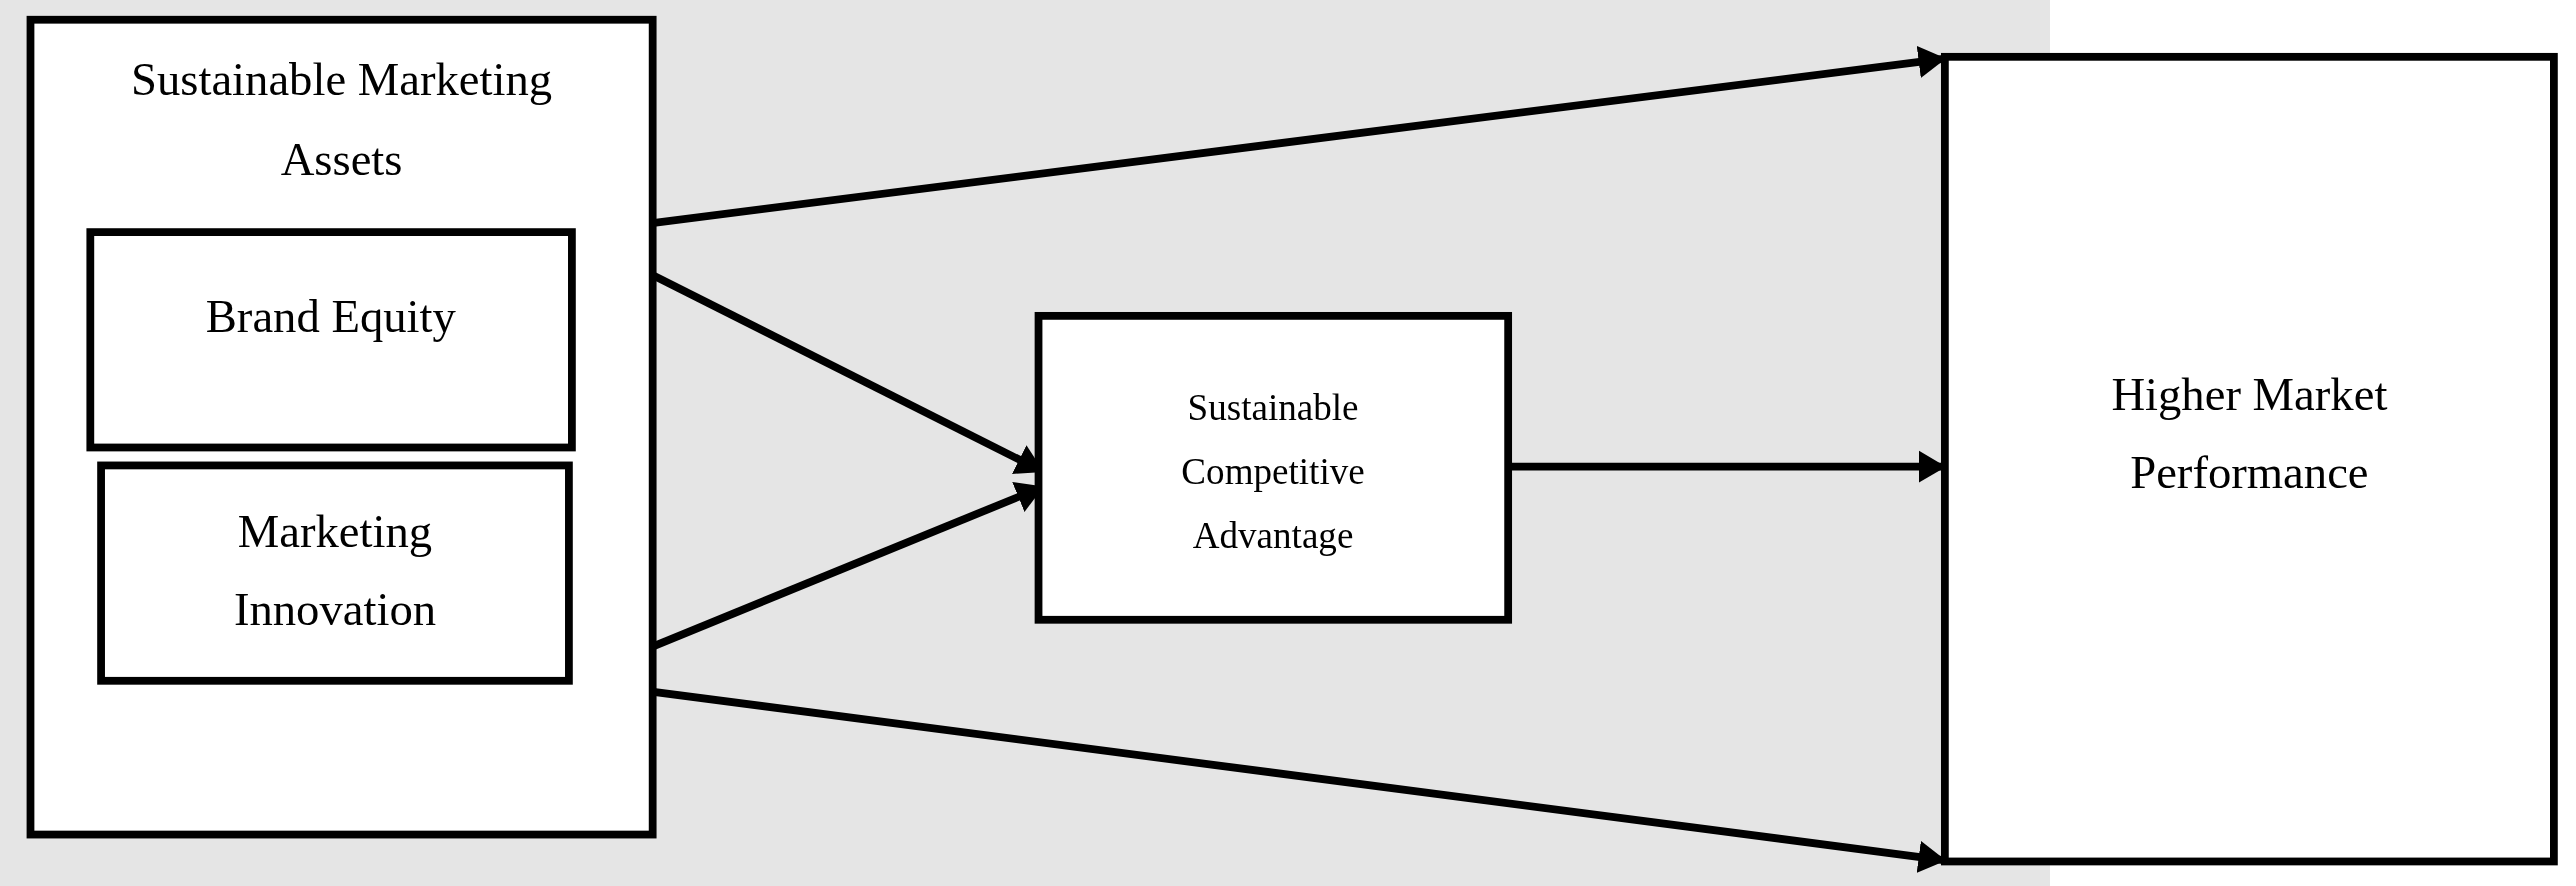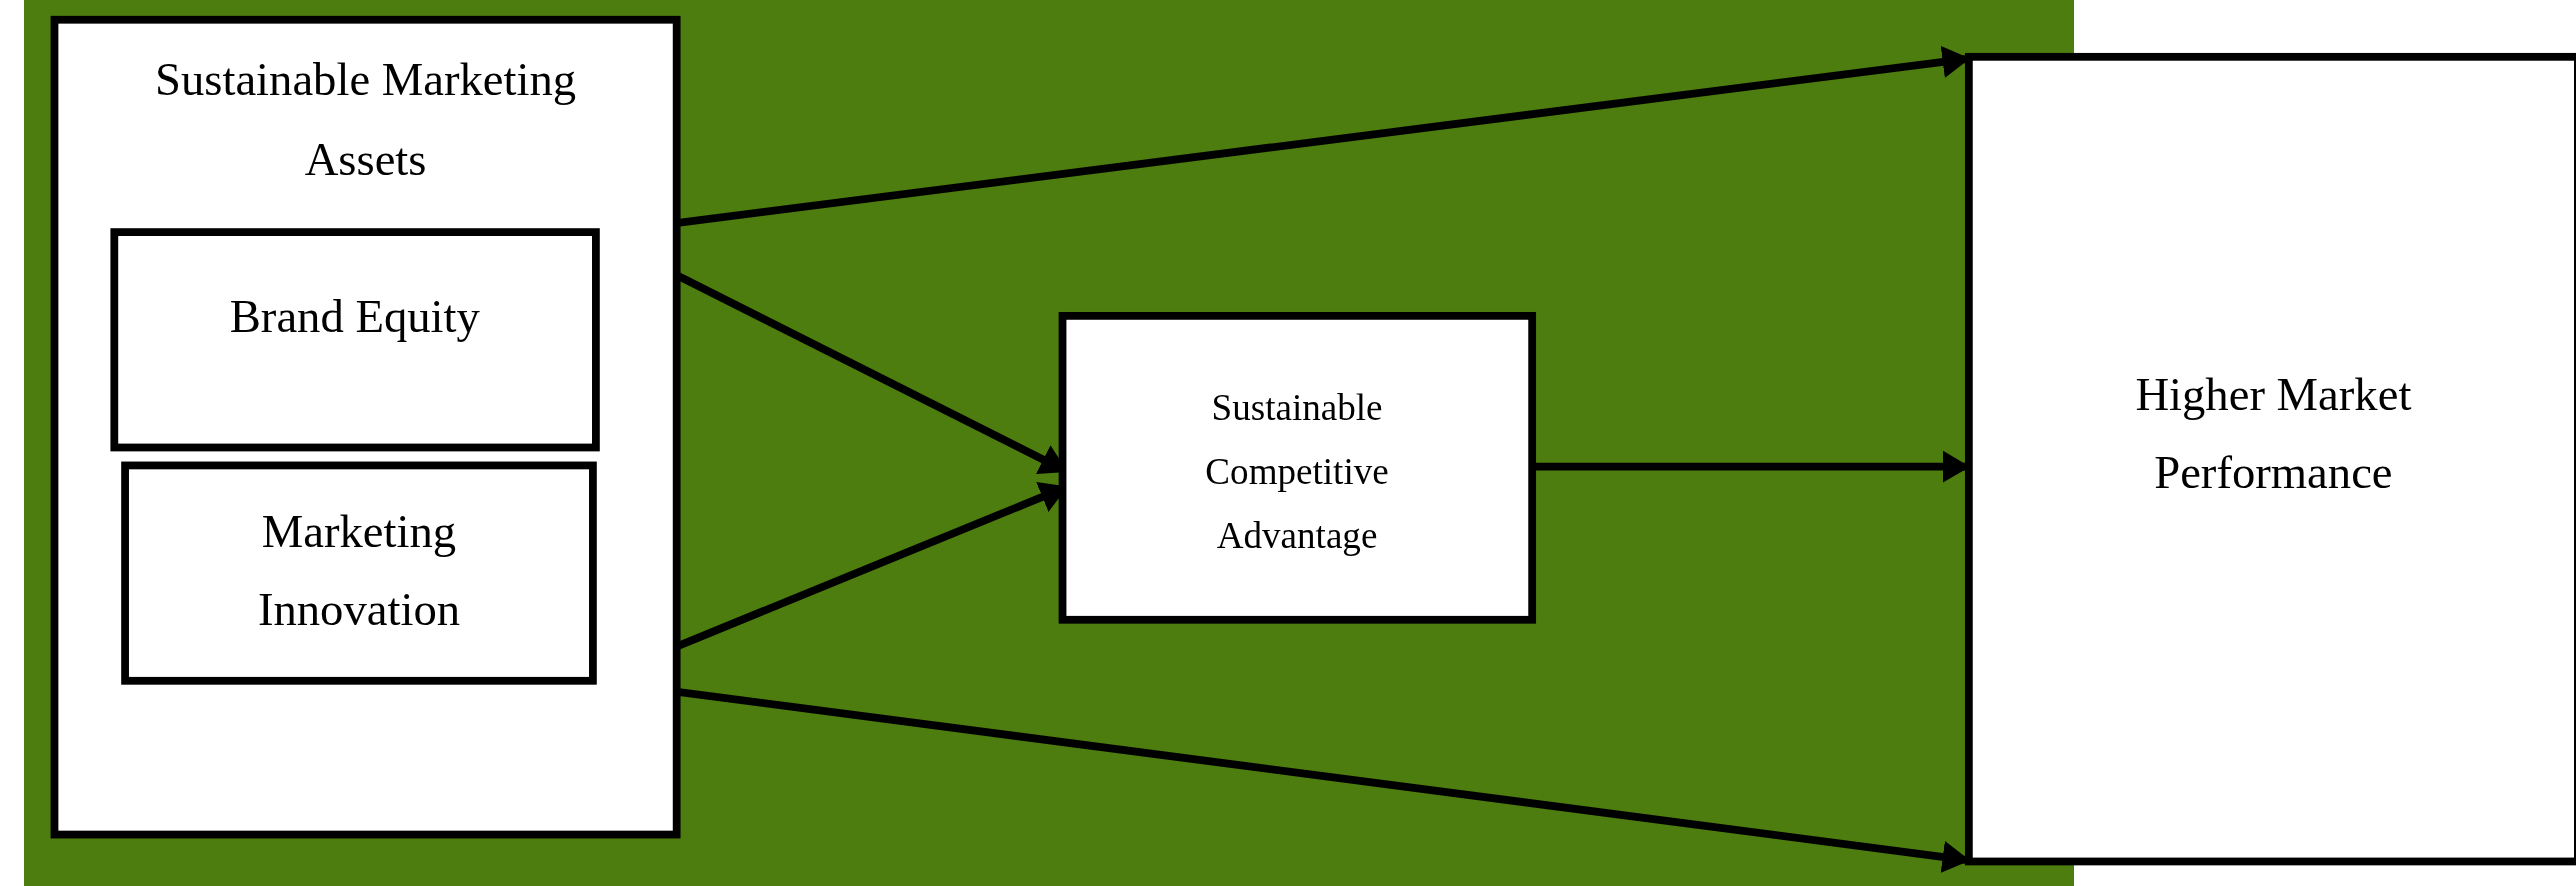--- a/index.html
+++ b/index.html
@@ -4,23 +4,22 @@
 <style>
   html, body {
     margin: 0;
     padding: 0;
     background: #ffffff;
   }
   .stage {
     position: relative;
     width: 2050px;
     height: 886px;
-    background: #4d7c0f;
+    background: #e5e5e5;
     font-family: "Liberation Serif", "DejaVu Serif", serif;
-    margin-left: 24px;
   }
   svg { display: block; }
   .node-rect {
     fill: #ffffff;
     stroke: #000000;
     stroke-width: 13px;
   }
   .edge-line {
     stroke: #000000;
     stroke-width: 13px;

